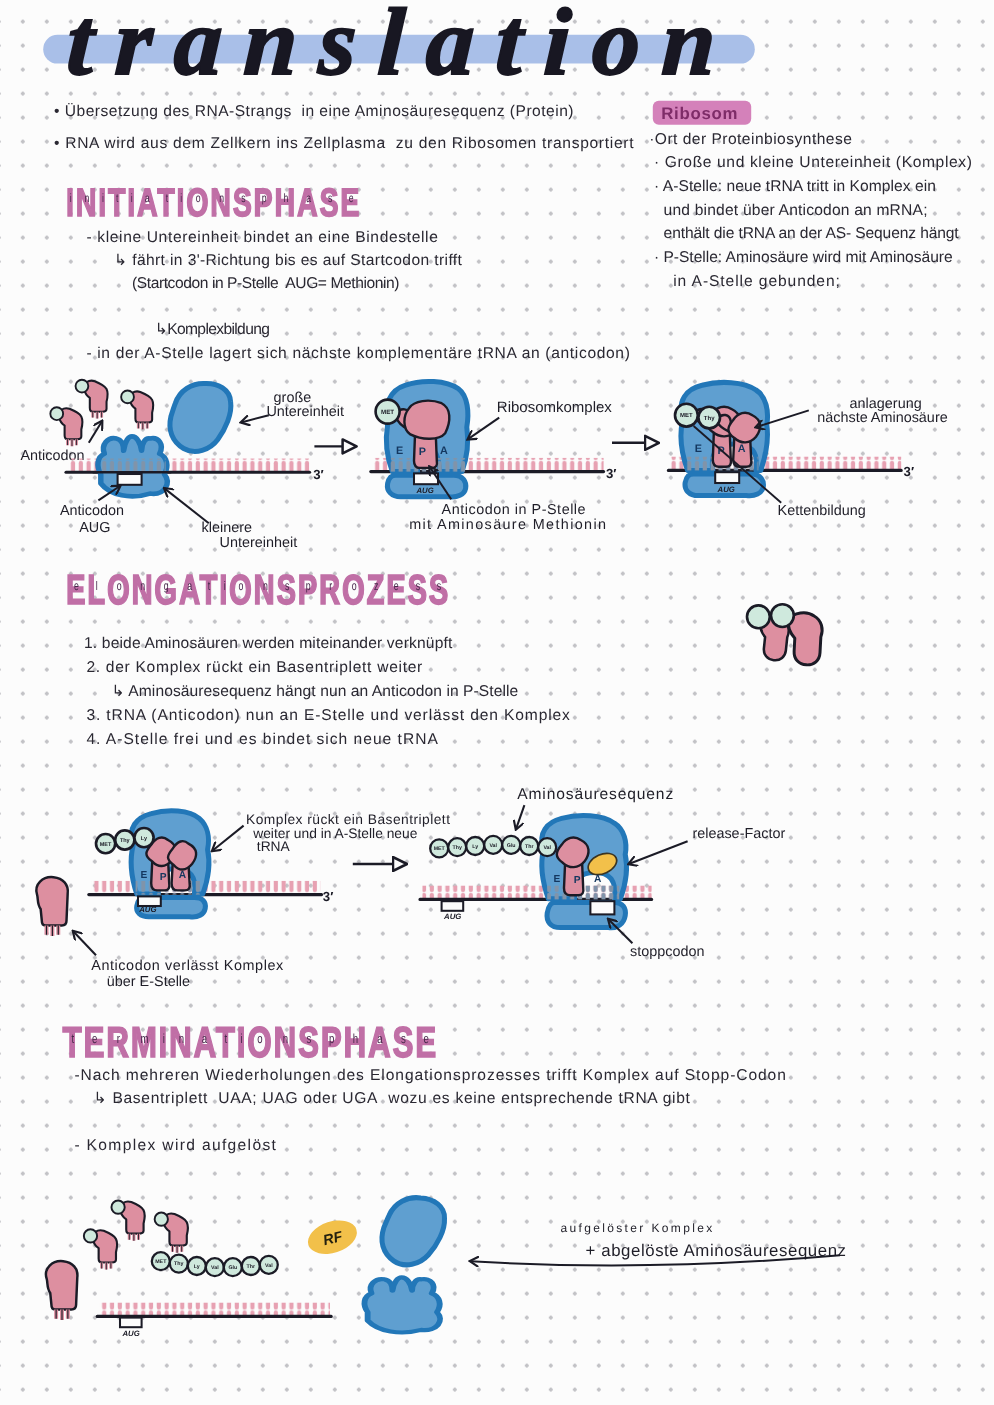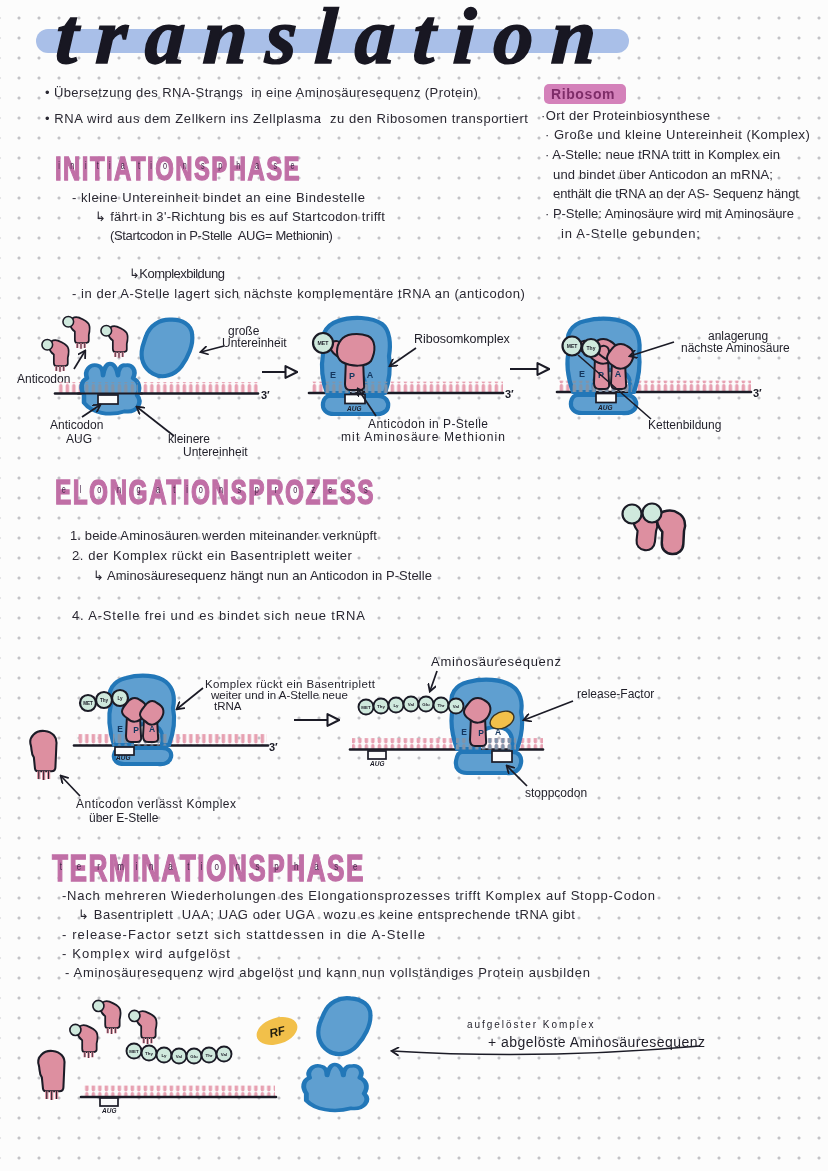--- a/index.html
+++ b/index.html
@@ -58,39 +58,38 @@
  <div class="s" style="left: 341px; top: 432px; font-size: 12px; letter-spacing: 1.127px;">mit Aminosäure Methionin</div>
  <div class="s" style="left:676px;top:331px;font-size:12px;margin-left:32px;">anlagerung</div>
  <div class="s" style="left:681px;top:343px;font-size:12px;">nächste Aminosäure</div>
  <div class="s" style="left:648px;top:420px;font-size:12px;">Kettenbildung</div>
 
  <div class="hdr" id="h2" style="left: 55px; top: 474px; font-size: 35px; line-height: 35px; transform: scaleX(0.6994);"><span class="big">E</span><span class="big">L</span><span class="big">O</span><span class="big">N</span><span class="big">G</span><span class="big">A</span><span class="big">T</span><span class="big">I</span><span class="big">O</span><span class="big">N</span><span class="big">S</span><span class="big">P</span><span class="big">R</span><span class="big">O</span><span class="big">Z</span><span class="big">E</span><span class="big">S</span><span class="big">S</span><span class="sm" style="font-size: 10.5px; top: 10px; left: 12.5px;">e</span><span class="sm" style="font-size: 10.5px; top: 10px; left: 36.5px;">l</span><span class="sm" style="font-size: 10.5px; top: 10px; left: 63.5px;">o</span><span class="sm" style="font-size: 10.5px; top: 10px; left: 91.5px;">n</span><span class="sm" style="font-size: 10.5px; top: 10px; left: 119.5px;">g</span><span class="sm" style="font-size: 10.5px; top: 10px; left: 147.5px;">a</span><span class="sm" style="font-size: 10.5px; top: 10px; left: 170.5px;">t</span><span class="sm" style="font-size: 10.5px; top: 10px; left: 189px;">i</span><span class="sm" style="font-size: 10.5px; top: 10px; left: 208.5px;">o</span><span class="sm" style="font-size: 10.5px; top: 10px; left: 237.5px;">n</span><span class="sm" style="font-size: 10.5px; top: 10px; left: 263.5px;">s</span><span class="sm" style="font-size: 10.5px; top: 10px; left: 288.5px;">p</span><span class="sm" style="font-size: 10.5px; top: 10px; left: 315.5px;">r</span><span class="sm" style="font-size: 10.5px; top: 10px; left: 343.5px;">o</span><span class="sm" style="font-size: 10.5px; top: 10px; left: 369.5px;">z</span><span class="sm" style="font-size: 10.5px; top: 10px; left: 393.5px;">e</span><span class="sm" style="font-size: 10.5px; top: 10px; left: 419.5px;">s</span><span class="sm" style="font-size: 10.5px; top: 10px; left: 444.5px;">s</span></div>
 
  <div class="t" style="left: 70px; top: 529px; letter-spacing: 0.131px;">1. beide Aminosäuren werden miteinander verknüpft</div>
  <div class="t" style="left: 72px; top: 549px; letter-spacing: 0.581px;">2. der Komplex rückt ein Basentriplett weiter</div>
  <div class="t" style="left: 93px; top: 569px; letter-spacing: 0.066px;">↳ Aminosäuresequenz hängt nun an Anticodon in P-Stelle</div>
+ <div class="t" style="left: 72px; top: 589px; letter-spacing: 0.717px;">3. tRNA (Anticodon) nun an E-Stelle und verlässt den Komplex</div>
  <div class="t" style="left: 72px; top: 609px; letter-spacing: 0.826px;">4. A-Stelle frei und es bindet sich neue tRNA</div>
 
 
  <div class="s" style="left: 205px; top: 679px; letter-spacing: 0.382px;">Komplex rückt ein Basentriplett</div>
  <div class="s" style="left:211px;top:690px;">weiter und in A-Stelle neue</div>
  <div class="s" style="left:214px;top:701px;">tRNA</div>
  <div class="s" style="left: 431px; top: 656px; font-size: 13px; letter-spacing: 0.717px;">Aminosäuresequenz</div>
  <div class="s" style="left:577px;top:689px;font-size:12px;">release-Factor</div>
  <div class="s" style="left:525px;top:788px;font-size:12px;">stoppcodon</div>
  <div class="s" style="left: 76px; top: 799px; font-size: 12px; letter-spacing: 0.477px;">Anticodon verlässt Komplex</div>
  <div class="s" style="left:89px;top:813px;font-size:12px;">über E-Stelle</div>
 
  <div class="hdr" id="h3" style="left: 52px; top: 851px; font-size: 36px; line-height: 36px; transform: scaleX(0.7288);"><span class="big">T</span><span class="big">E</span><span class="big">R</span><span class="big">M</span><span class="big">I</span><span class="big">N</span><span class="big">A</span><span class="big">T</span><span class="big">I</span><span class="big">O</span><span class="big">N</span><span class="big">S</span><span class="big">P</span><span class="big">H</span><span class="big">A</span><span class="big">S</span><span class="big">E</span><span class="sm" style="font-size: 11px; top: 10px; left: 12px;">t</span><span class="sm" style="font-size: 11px; top: 10px; left: 37px;">e</span><span class="sm" style="font-size: 11px; top: 10px; left: 64px;">r</span><span class="sm" style="font-size: 11px; top: 10px; left: 94px;">m</span><span class="sm" style="font-size: 11px; top: 10px; left: 116px;">i</span><span class="sm" style="font-size: 11px; top: 10px; left: 136px;">n</span><span class="sm" style="font-size: 11px; top: 10px; left: 162.5px;">a</span><span class="sm" style="font-size: 11px; top: 10px; left: 187px;">t</span><span class="sm" style="font-size: 11px; top: 10px; left: 205px;">i</span><span class="sm" style="font-size: 11px; top: 10px; left: 226px;">o</span><span class="sm" style="font-size: 11px; top: 10px; left: 255px;">n</span><span class="sm" style="font-size: 11px; top: 10px; left: 282px;">s</span><span class="sm" style="font-size: 11px; top: 10px; left: 308px;">p</span><span class="sm" style="font-size: 11px; top: 10px; left: 335px;">h</span><span class="sm" style="font-size: 11px; top: 10px; left: 363px;">a</span><span class="sm" style="font-size: 11px; top: 10px; left: 390px;">s</span><span class="sm" style="font-size: 11px; top: 10px; left: 416px;">e</span></div>
 
  <div class="t" style="left: 62px; top: 889px; letter-spacing: 0.764px;">-Nach mehreren Wiederholungen des Elongationsprozesses trifft Komplex auf Stopp-Codon</div>
  <div class="t" style="left: 78px; top: 908px; letter-spacing: 0.578px;">↳ Basentriplett&nbsp; UAA; UAG oder UGA&nbsp; wozu es keine entsprechende tRNA gibt</div>
- <div class="t" style="left: 62px; top: 928px; letter-spacing: 1.114px;">- release-Factor setzt sich stattdessen in die A-Stelle</div>
  <div class="t" style="left: 62px; top: 947px; letter-spacing: 1.111px;">- Komplex wird aufgelöst</div>
- <div class="t" style="left: 65px; top: 966px; letter-spacing: 0.697px;">- Aminosäuresequenz wird abgelöst und kann nun vollständiges Protein ausbilden</div>
 
  <div class="s" style="left: 467px; top: 1019px; font-size: 10px; letter-spacing: 1.964px;">aufgelöster Komplex</div>
  <div class="s" style="left: 488px; top: 1037px; font-size: 14px; letter-spacing: 0.48px;">+ abgelöste Aminosäuresequenz</div>
 
  <svg width="828" height="1171" viewBox="0 0 828 1171" id="art">
       <defs>
 <pattern id="comb" width="6.5" height="12" patternUnits="userSpaceOnUse">
  <rect x="0.6" y="0" width="3.5" height="11.4" rx="1.75" fill="#e7a1b2"></rect>
 </pattern>
 <pattern id="combg" width="6.5" height="12" patternUnits="userSpaceOnUse">

